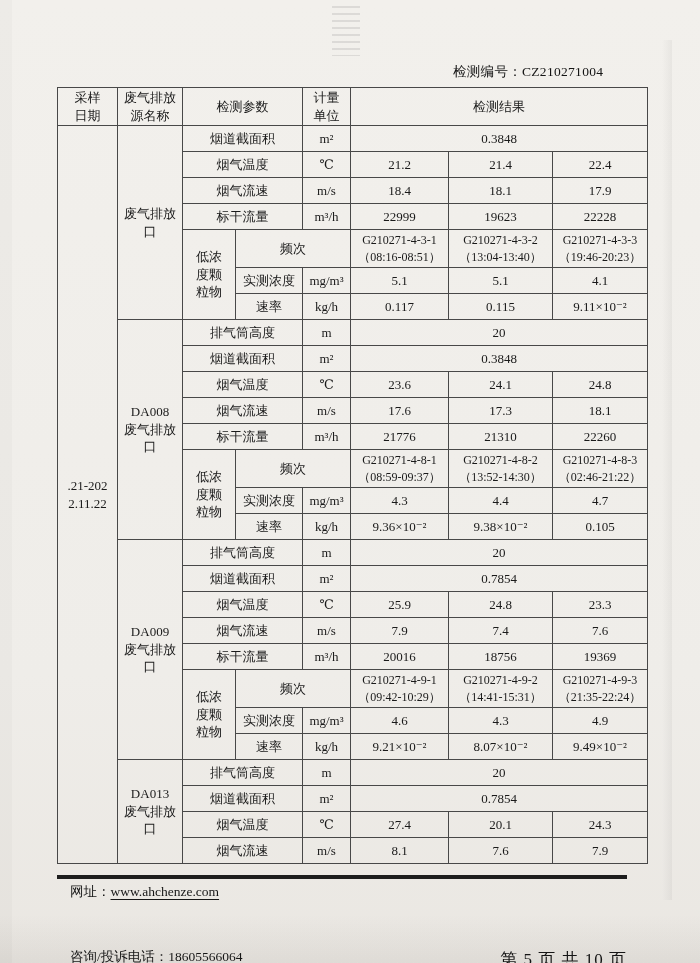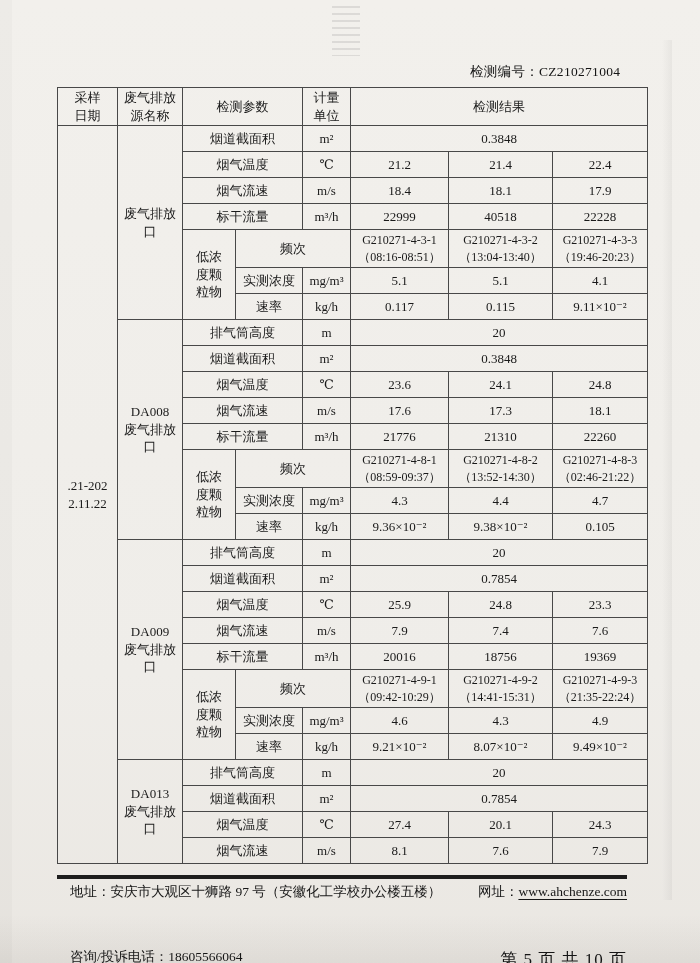--- a/index.html
+++ b/index.html
@@ -12,21 +12,21 @@
   .artifact{position:absolute;pointer-events:none;}
   .smudge-top{left:332px;top:6px;width:28px;height:50px;
     background:repeating-linear-gradient(180deg,rgba(95,95,100,.20) 0 2px,transparent 2px 7px);
     filter:blur(.7px);opacity:.75;}
   .streak-right{left:662px;top:40px;width:10px;height:860px;
     background:linear-gradient(90deg,transparent,rgba(0,0,0,.045));}
   .shade-bottom{left:0;top:915px;width:700px;height:48px;
     background:linear-gradient(180deg,transparent,rgba(70,62,55,.07));}
   .shade-left{left:0;top:0;width:12px;height:963px;background:rgba(0,0,0,.02);}
 
-  .report-no{position:absolute;top:63px;left:470px;font-size:13.5px;letter-spacing:.3px;color:#151515;}
+  .report-no{position:absolute;top:63px;left:453px;font-size:13.5px;letter-spacing:.3px;color:#151515;}
 
   table.rpt{
     position:absolute;top:87px;left:57px;width:590px;
     border-collapse:collapse;table-layout:fixed;
     font-size:13px;color:#1a1a1a;padding-left:13px;
   }
   table.rpt td{
     border:1px solid #484848;
     text-align:center;vertical-align:middle;
     padding:1px 2px;line-height:1.35;
@@ -101,21 +101,21 @@
       <td colspan="2">烟气流速</td>
       <td class="unit">m/s</td>
       <td>18.4</td>
       <td>18.1</td>
       <td>17.9</td>
     </tr>
     <tr class="rh">
       <td colspan="2">标干流量</td>
       <td class="unit">m³/h</td>
       <td>22999</td>
-      <td>40518</td>
+      <td>19623</td>
       <td>22228</td>
     </tr>
     <tr class="fr">
       <td rowspan="3" class="pre pm">低浓
 度颗
 粒物</td>
       <td colspan="2">频次</td>
       <td class="pre freqcell">G210271-4-3-1
 （08:16-08:51）</td>
       <td class="pre freqcell">G210271-4-3-2
@@ -286,20 +286,19 @@
       <td>8.1</td>
       <td>7.6</td>
       <td>7.9</td>
     </tr>
   </tbody>
 </table>
 
 <div class="footer-rule"></div>
 
 <div class="footer-line footer-line1">
-  <span>地址：安庆市大观区十狮路 97 号（安徽化工学校办公楼五楼）</span>
   <span><span>网址：</span><span class="underline">www.ahchenze.com</span></span>
 </div>
 
 <div class="footer-line footer-line2">
   <span>咨询/投诉电话：18605566064</span>
   <span class="pageinfo">第 5 页 共 10 页</span>
 </div>
 
 </body></html>

